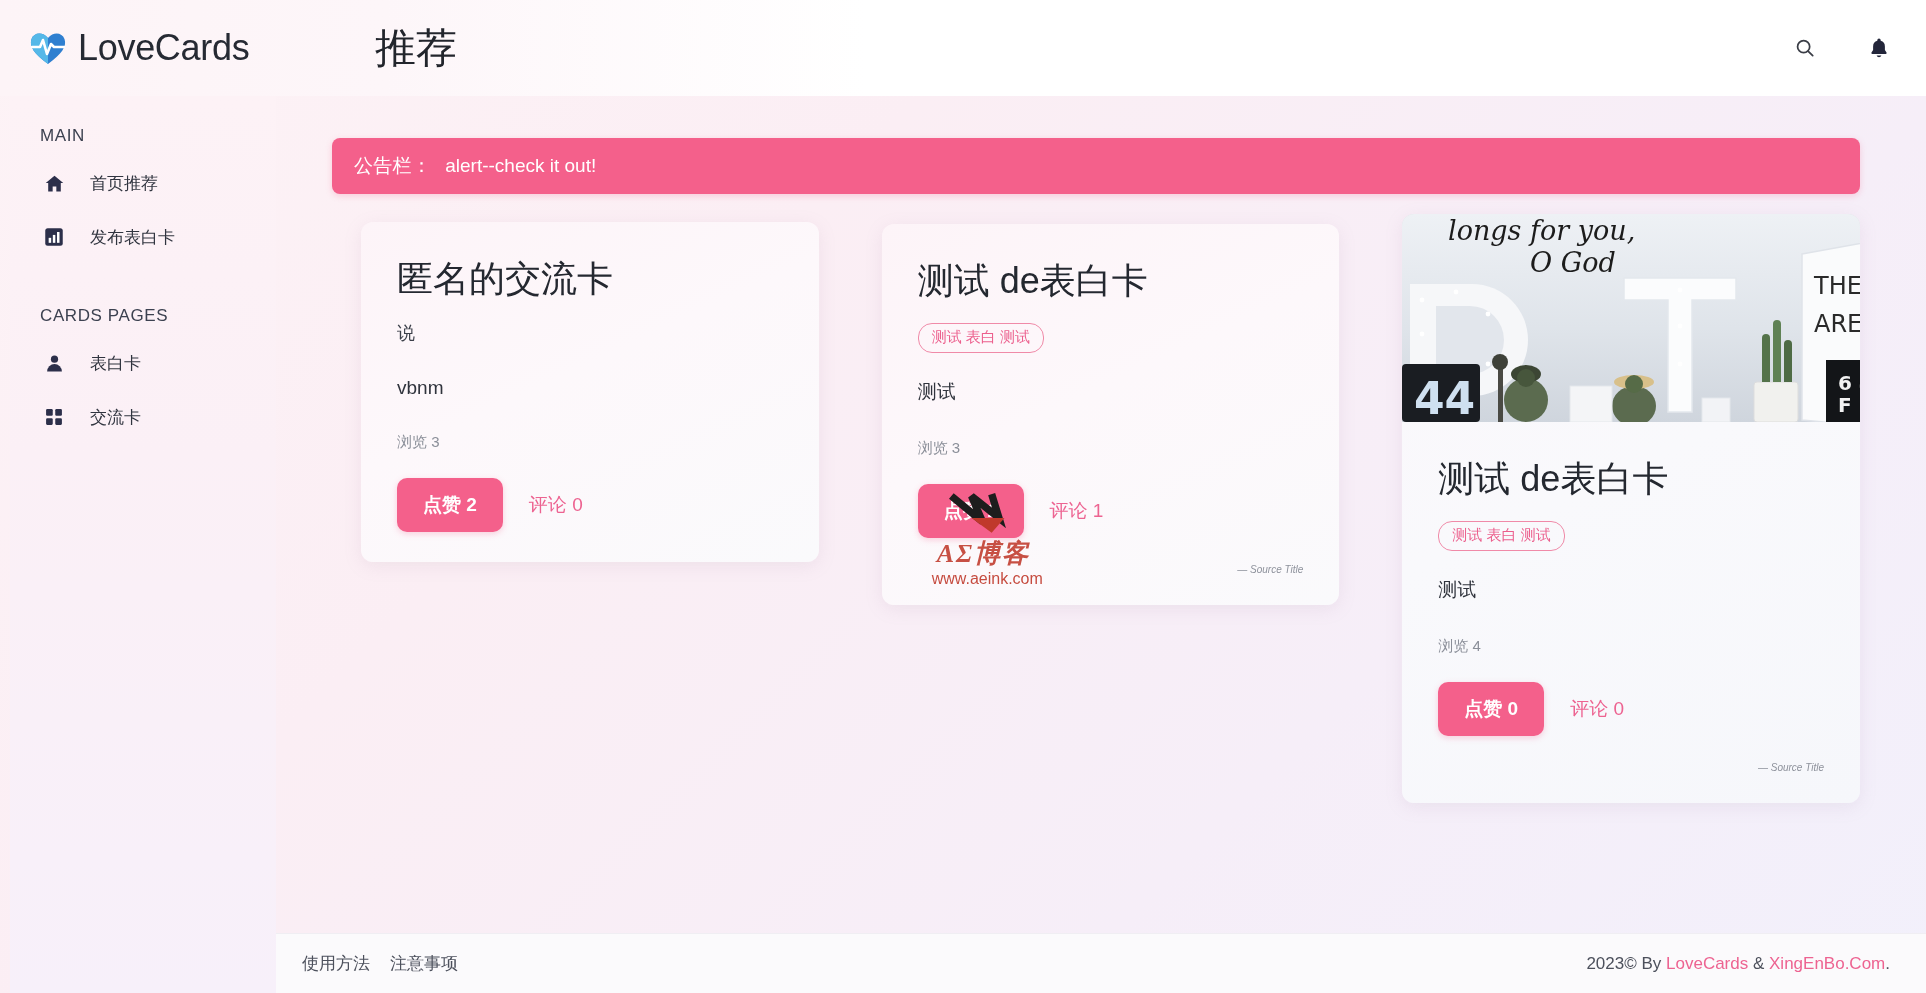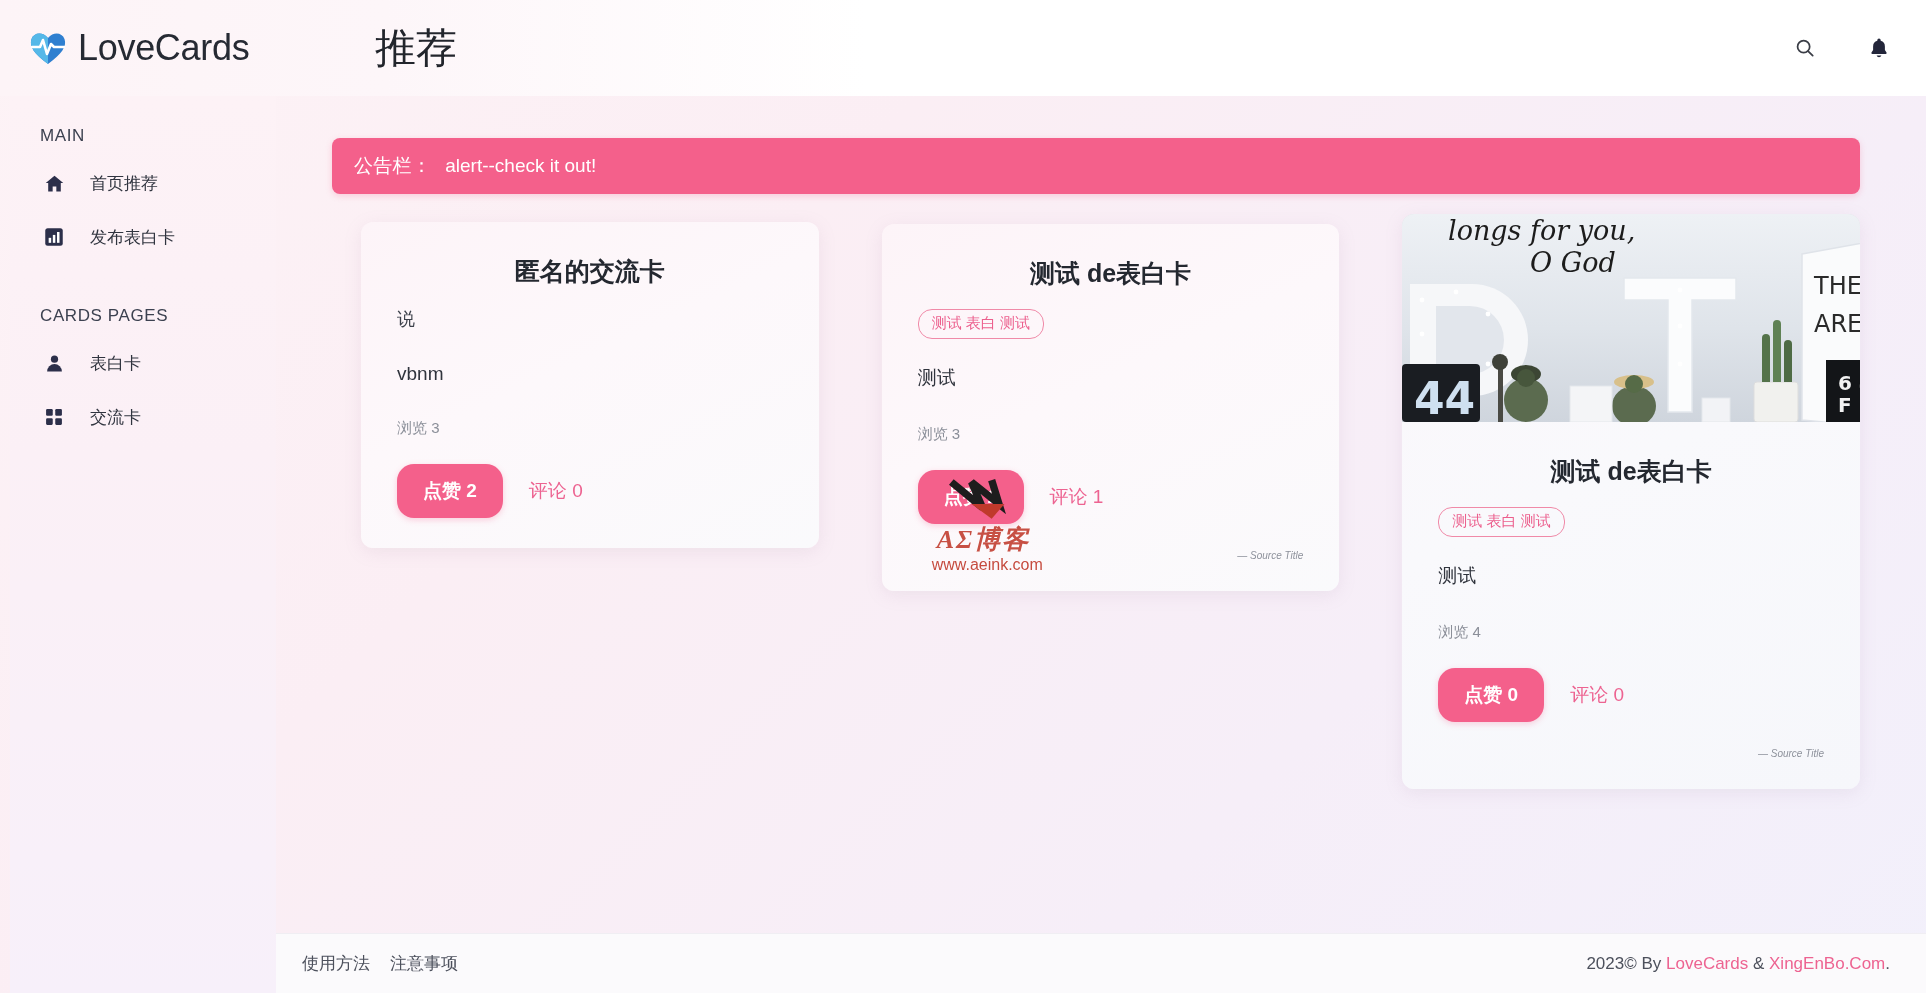--- a/index.html
+++ b/index.html
@@ -112,41 +112,41 @@
   .card.plain { background: linear-gradient(155deg, #fdf4f8 0%, #fdf8fb 45%, #fafafc 100%); }
   .card.cool  { background: linear-gradient(155deg, #fbf7fb 0%, #f9f9fc 45%, #f6f7fb 100%); }
 
   .card-photo {
     width: 100%; height: 208px;
     position: relative; overflow: hidden;
     background: #d9dce2;
   }
   .card-body { padding: 34px 36px 30px 36px; }
   .card-title {
-    font-size: 25px; color: #242830; font-weight: 700;
-    line-height: 1.25; margin-bottom: 20px; text-align: center;
+    font-size: 36px; color: #242830; font-weight: 400;
+    line-height: 1.25; margin-bottom: 20px;
   }
   .card-sub {
     font-size: 18px; color: #3b3f49; margin-bottom: 32px;
   }
   .tag {
     display: inline-block;
     border: 1px solid #f08aa8;
     border-radius: 14px;
     padding: 4px 13px 5px 13px;
     font-size: 15px; color: #ec5f8d;
     margin-bottom: 26px;
     font-weight: 500;
   }
   .card-text { font-size: 19px; color: #30343d; margin-bottom: 34px; }
   .card-views { font-size: 15px; color: #8b8f99; margin-bottom: 26px; }
   .card-actions { display: flex; align-items: center; gap: 26px; }
   .like-btn {
     background: #f4608b; color: #ffffff;
-    border: none; border-radius: 17px;
+    border: none; border-radius: 10px;
     padding: 14px 26px;
     font-size: 19px; font-weight: 700;
     cursor: pointer;
     font-family: inherit;
     box-shadow: 0 2px 6px rgba(244,96,139,0.28);
   }
   .comment-link {
     color: #ed6391; font-size: 19px; cursor: pointer;
     text-decoration: none;
   }

